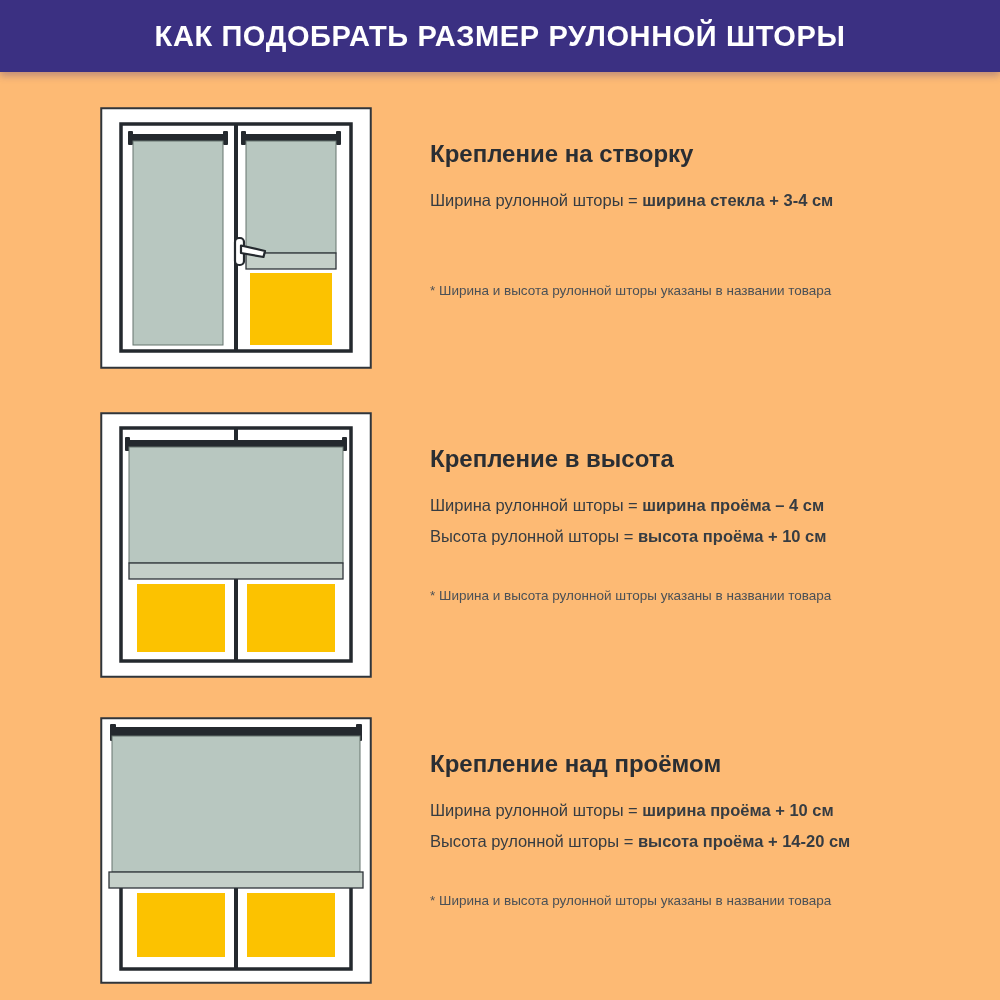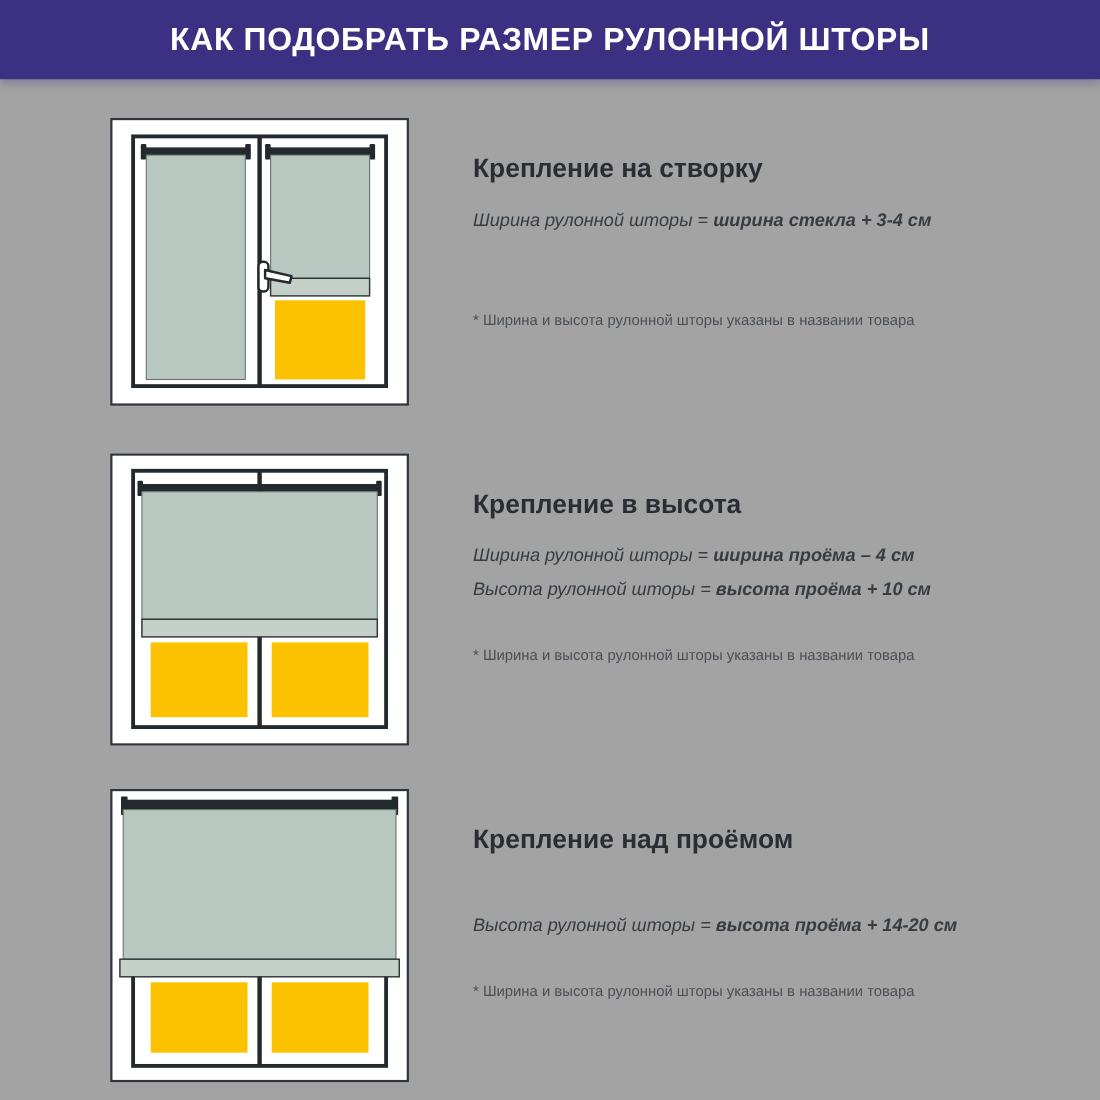--- a/index.html
+++ b/index.html
@@ -1,30 +1,30 @@
 <!DOCTYPE html>
 <html><head>
 <meta charset="utf-8">
 <style>
   html,body{margin:0;padding:0;background:#ffffff;}
   body{width:1000px;height:1000px;position:relative;overflow:hidden;
        font-family:"Liberation Sans",sans-serif;-webkit-font-smoothing:antialiased;}
-  .page{position:relative;width:1000px;height:1000px;background:#a3a3a3;}
+  .page{position:relative;width:1000px;height:1000px;background:#fdba74;}
 
   .header{position:absolute;top:0;left:0;width:1000px;height:72px;background:#3b3082;
           display:flex;align-items:center;justify-content:center;
           box-shadow:0 4px 7px rgba(59,48,130,0.30);}
   .header h1{margin:0;color:#ffffff;font-size:29px;font-weight:700;letter-spacing:0.6px;white-space:nowrap;}
 
   .sec{position:absolute;left:0;width:868px;height:280px;}
   .diagram{position:absolute;left:100px;top:0;}
   .sec-title{position:absolute;left:430px;top:32px;margin:0;font-size:24px;line-height:30px;
              font-weight:700;color:#2a2e33;white-space:nowrap;}
   .formula{position:absolute;left:430px;margin:0;font-size:16.5px;line-height:21px;
-           color:#363c42;white-space:nowrap;font-style:italic;}
+           color:#363c42;white-space:nowrap;}
   .formula .prefix{font-weight:400;}
   .formula .bold{font-weight:700;}
   .f1{top:83px;} .f2{top:114px;}
   .footnote{position:absolute;left:430px;top:176px;margin:0;font-size:13.5px;
             color:#4a5056;white-space:nowrap;}
   svg{display:block;}
 </style>
 </head>
 <body>
 
@@ -101,17 +101,18 @@
         <g>
           <rect x="10" y="7" width="6" height="17" rx="1" fill="#24292e"></rect>
           <rect x="256" y="7" width="6" height="17" rx="1" fill="#24292e"></rect>
           <rect x="13" y="10" width="246" height="9" fill="#24292e"></rect>
           <rect x="12" y="19" width="248" height="136" fill="#b8c7c0" stroke="#66756f" stroke-width="1"></rect>
           <rect x="9" y="155" width="254" height="16" fill="#c5d0c9" stroke="#2e3439" stroke-width="1.3"></rect>
         </g>
       </svg>
     </div>
     <h2 class="sec-title">Крепление над проёмом</h2>
+    <p class="formula f1"><span class="prefix">Ширина рулонной шторы = </span><span class="bold">ширина проёма + 10 см</span></p>
     <p class="formula f2"><span class="prefix">Высота рулонной шторы = </span><span class="bold">высота проёма + 14-20 см</span></p>
     <p class="footnote">* Ширина и высота рулонной шторы указаны в названии товара</p>
   </section>
 
 </div>
 
 </body></html>

